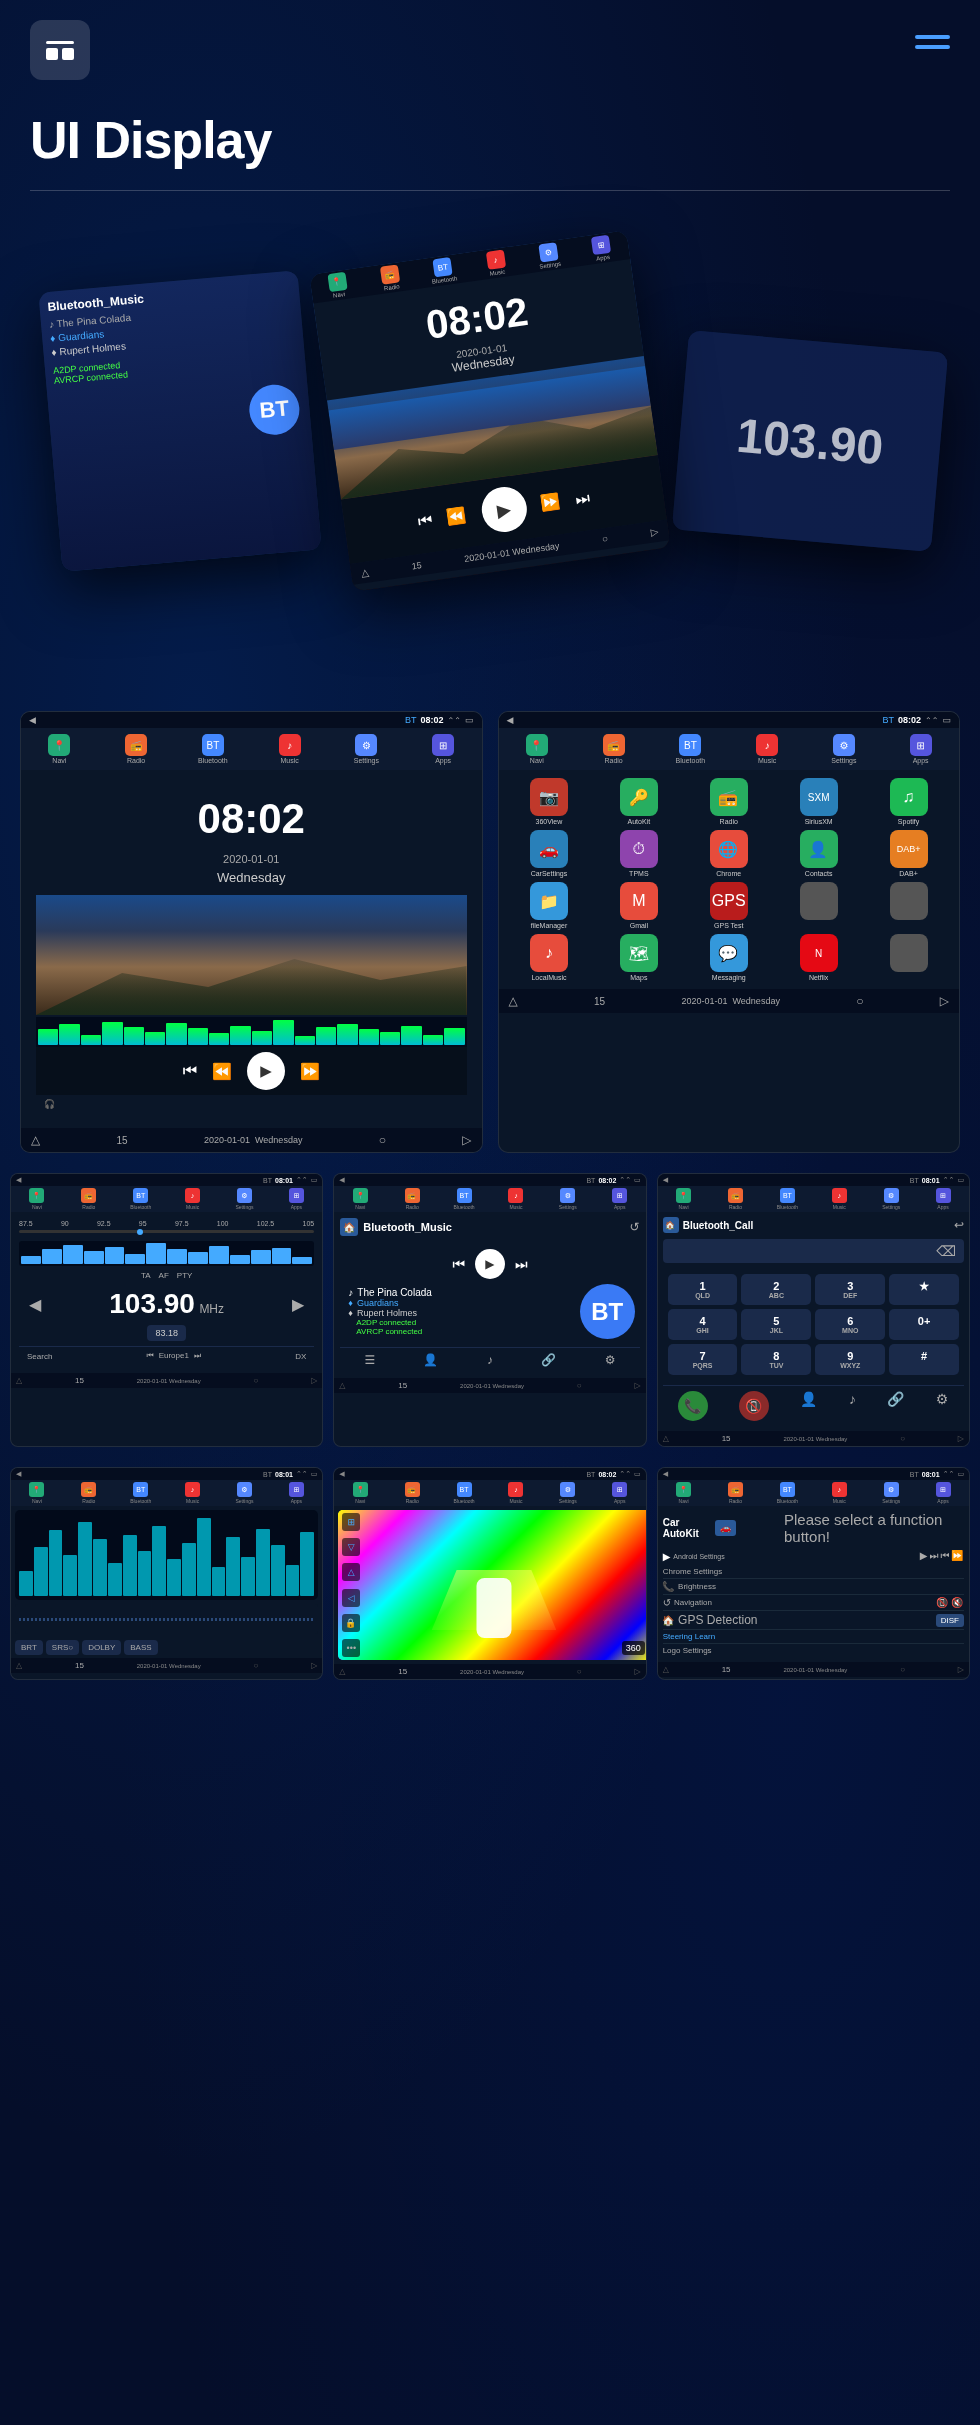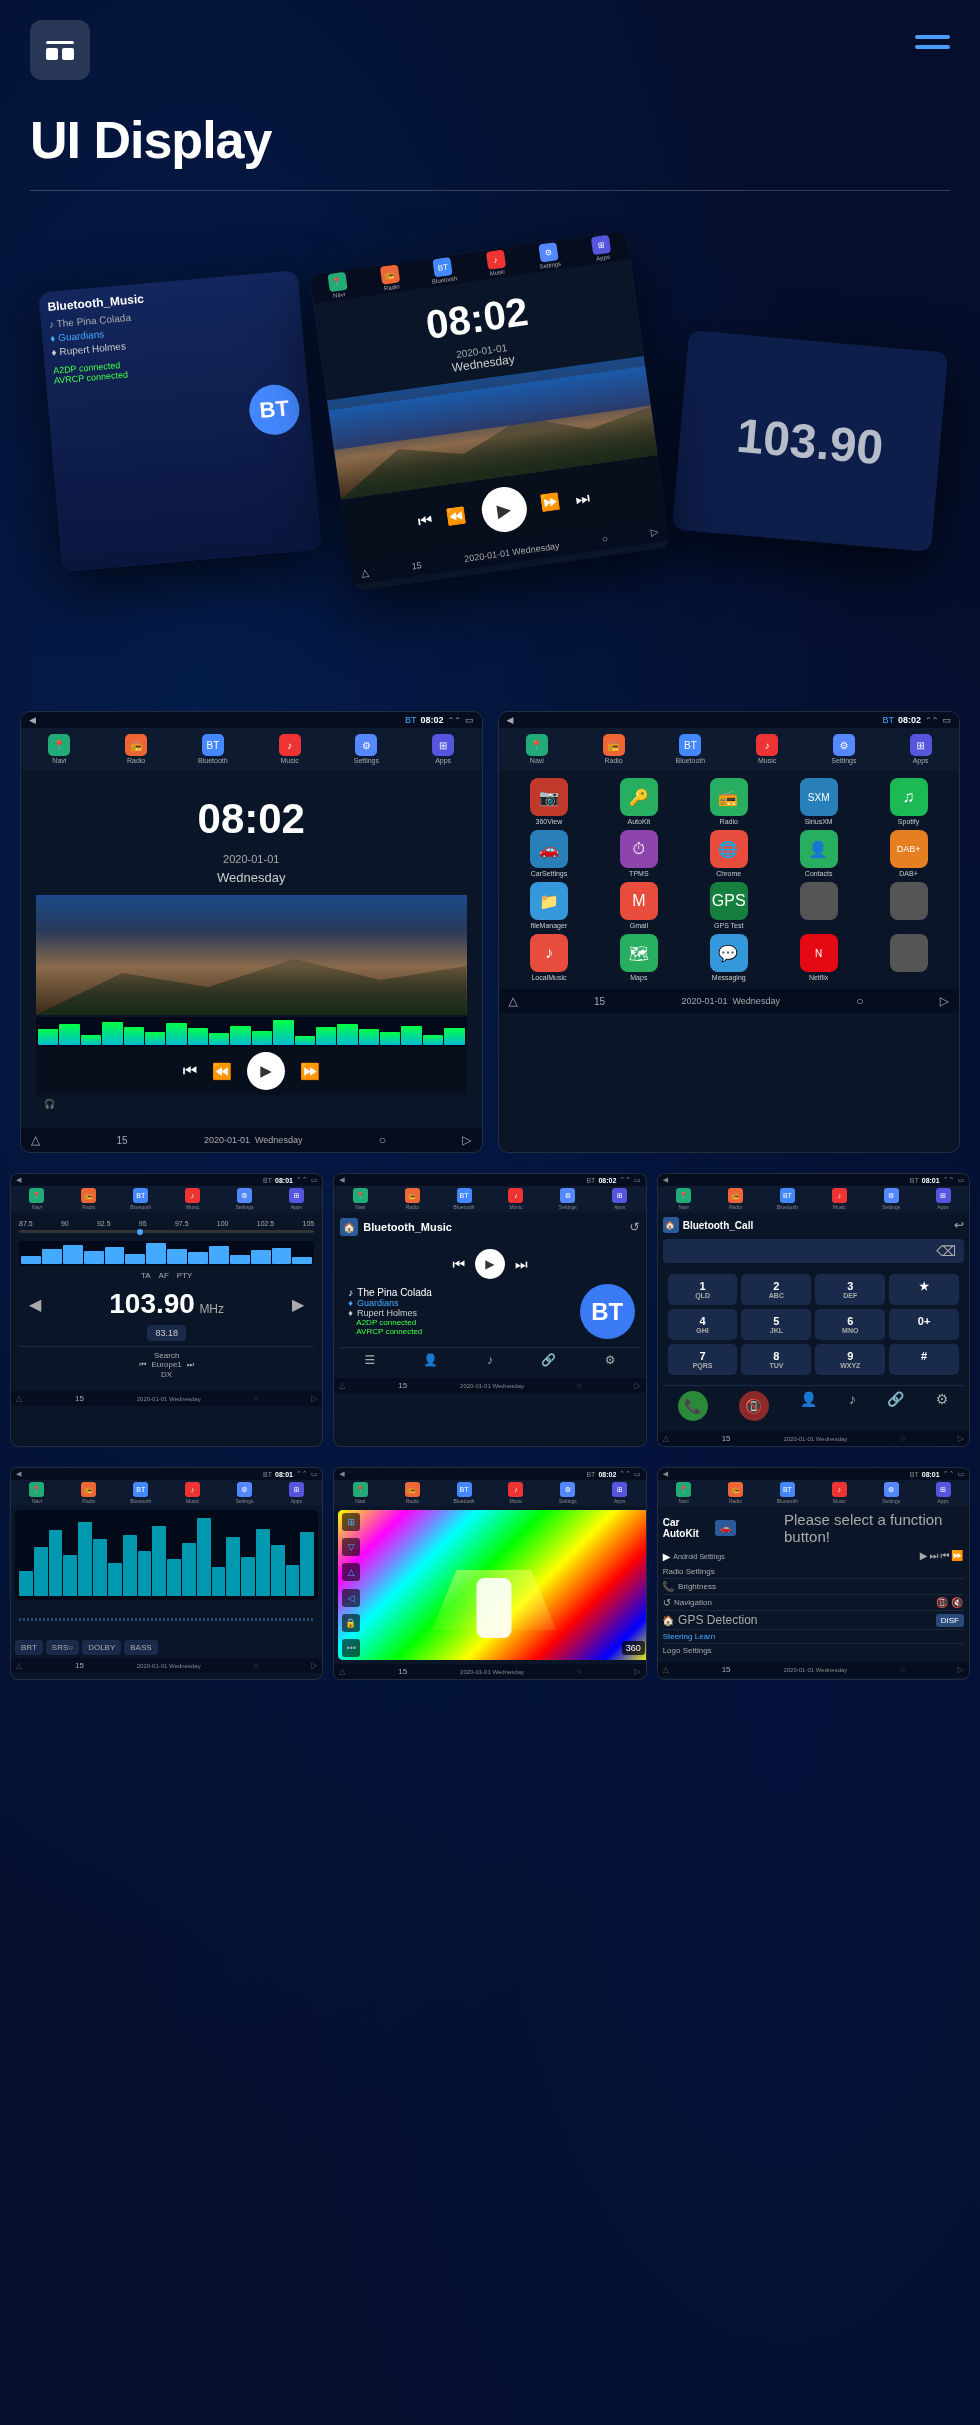--- a/index.html
+++ b/index.html
@@ -374,21 +374,20 @@
     }
 
     .fm-bottom-bar {
       display: flex;
       align-items: center;
       justify-content: space-between;
       padding: 4px 8px;
       border-top: 1px solid #1a2a4a;
       font-size: 8px;
       color: #aaa;
-      flex-direction: column;
     }
 
     .bt-music-header {
       display: flex;
       align-items: center;
       gap: 5px;
       margin-bottom: 8px;
     }
 
     .bt-home-icon {
@@ -874,21 +873,21 @@
         </div>
         <div class="app-item">
           <div class="app-icon" style="background:#3498db;">📁</div>
           <div class="app-label">fileManager</div>
         </div>
         <div class="app-item">
           <div class="app-icon" style="background:#e74c3c;">M</div>
           <div class="app-label">Gmail</div>
         </div>
         <div class="app-item">
-          <div class="app-icon" style="background:#15803d;">GPS</div>
+          <div class="app-icon" style="background:#b91c1c;">GPS</div>
           <div class="app-label">GPS Test</div>
         </div>
         <div class="app-item">
           <div class="app-icon" style="background:#555;"></div>
           <div class="app-label"></div>
         </div>
         <div class="app-item">
           <div class="app-icon" style="background:#555;"></div>
           <div class="app-label"></div>
         </div>
@@ -1427,21 +1426,21 @@
               <span style="color:white;font-size:10px;">▶</span>
               <span style="color:#aaa;font-size:7px;">Android Settings</span>
             </div>
             <div style="display:flex;gap:2px;">
               <div style="color:#aaa;font-size:10px;">▶</div>
               <div style="color:#aaa;font-size:10px;">⏭</div>
               <div style="color:#aaa;font-size:10px;">⏮</div>
               <div style="color:#aaa;font-size:10px;">⏩</div>
             </div>
           </div>
-          <div style="color:#aaa;font-size:8px;padding:2px 0;border-bottom:1px solid #1a2a3a;">Radio Settings</div>
+          <div style="color:#aaa;font-size:8px;padding:2px 0;border-bottom:1px solid #1a2a3a;">Chrome Settings</div>
           <div style="display:flex;align-items:center;gap:3px;padding:2px 0;border-bottom:1px solid #1a2a3a;">
             <div style="color:white;font-size:10px;">📞</div>
             <div style="color:#aaa;font-size:8px;">Brightness</div>
           </div>
           <div style="display:flex;align-items:center;gap:3px;padding:2px 0;border-bottom:1px solid #1a2a3a;">
             <div style="color:#aaa;font-size:10px;">↺</div>
             <div style="color:#aaa;font-size:8px;flex:1;">Navigation</div>
             <div style="color:#aaa;font-size:10px;">📵</div>
             <div style="color:#aaa;font-size:10px;">🔇</div>
           </div>

